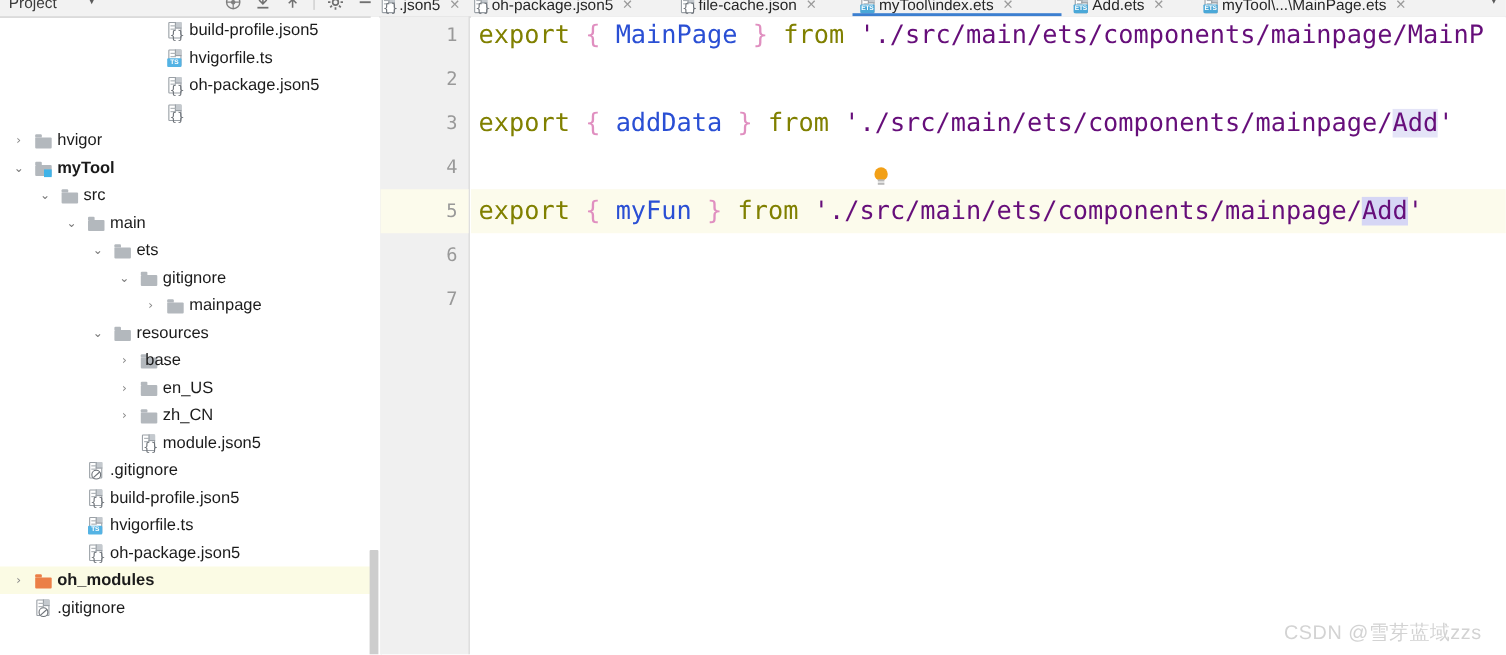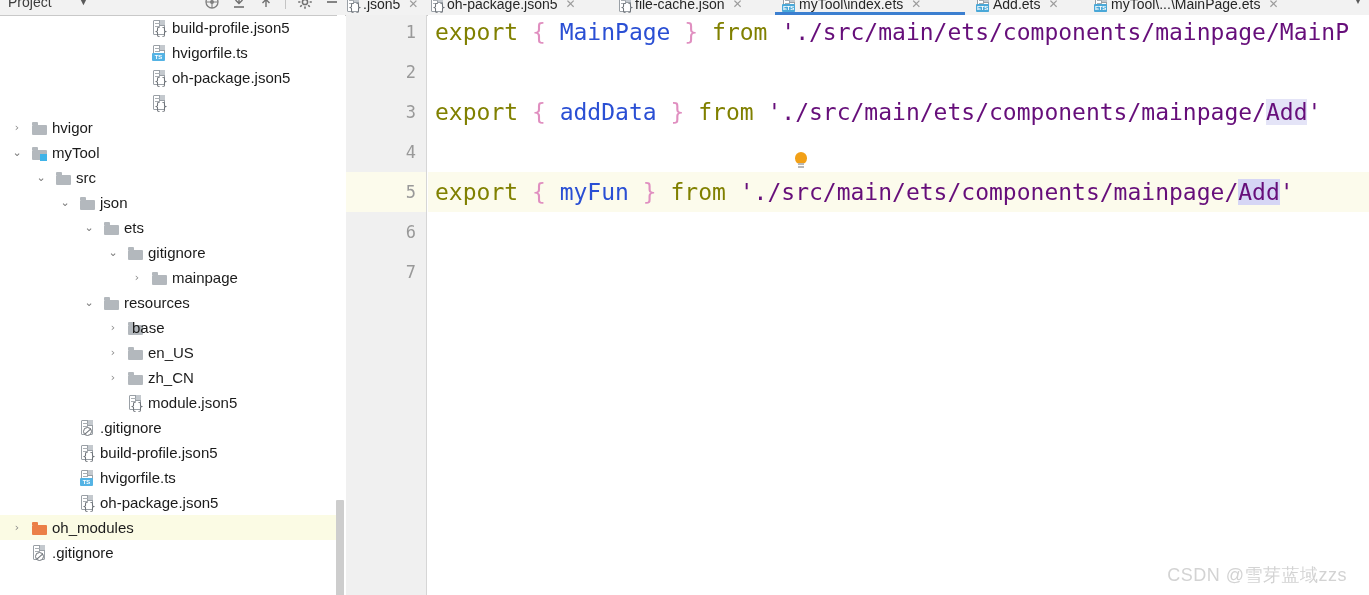--- a/index.html
+++ b/index.html
@@ -108,21 +108,21 @@
     top: 5px;
     width: 16px; height: 16px;
   }
   .lbl {
     position: absolute;
     top: 0;
     line-height: 25px;
     font-size: 15px;
     color: #1b1b1b;
   }
-  .lbl.bold { font-weight: normal; }
+  .lbl.bold { font-weight: bold; }
 
   
   .folder {
     position: relative;
     width: 16px; height: 13px;
     margin-top: 2px;
   }
   .folder .tab {
     position: absolute; left: 0; top: 0;
     width: 6px; height: 2.5px;
@@ -482,21 +482,21 @@
             <span class="body"></span>
           </span>
           <span class="lbl" style="left: 76px;">src</span>
         </div>
         <div class="tree-row" style="top: 0px;">
           <span class="arrow open" style="left: 58px;">⌄</span>
           <span class="folder ico" style="position: absolute; left: 80px;">
             <span class="tab"></span>
             <span class="body"></span>
           </span>
-          <span class="lbl" style="left: 100px;">json</span>
+          <span class="lbl" style="left: 100px;">main</span>
         </div>
         <div class="tree-row" style="top: 0px;">
           <span class="arrow open" style="left: 82px;">⌄</span>
           <span class="folder ico" style="position: absolute; left: 104px;">
             <span class="tab"></span>
             <span class="body"></span>
           </span>
           <span class="lbl" style="left: 124px;">ets</span>
         </div>
         <div class="tree-row" style="top: 0px;">

